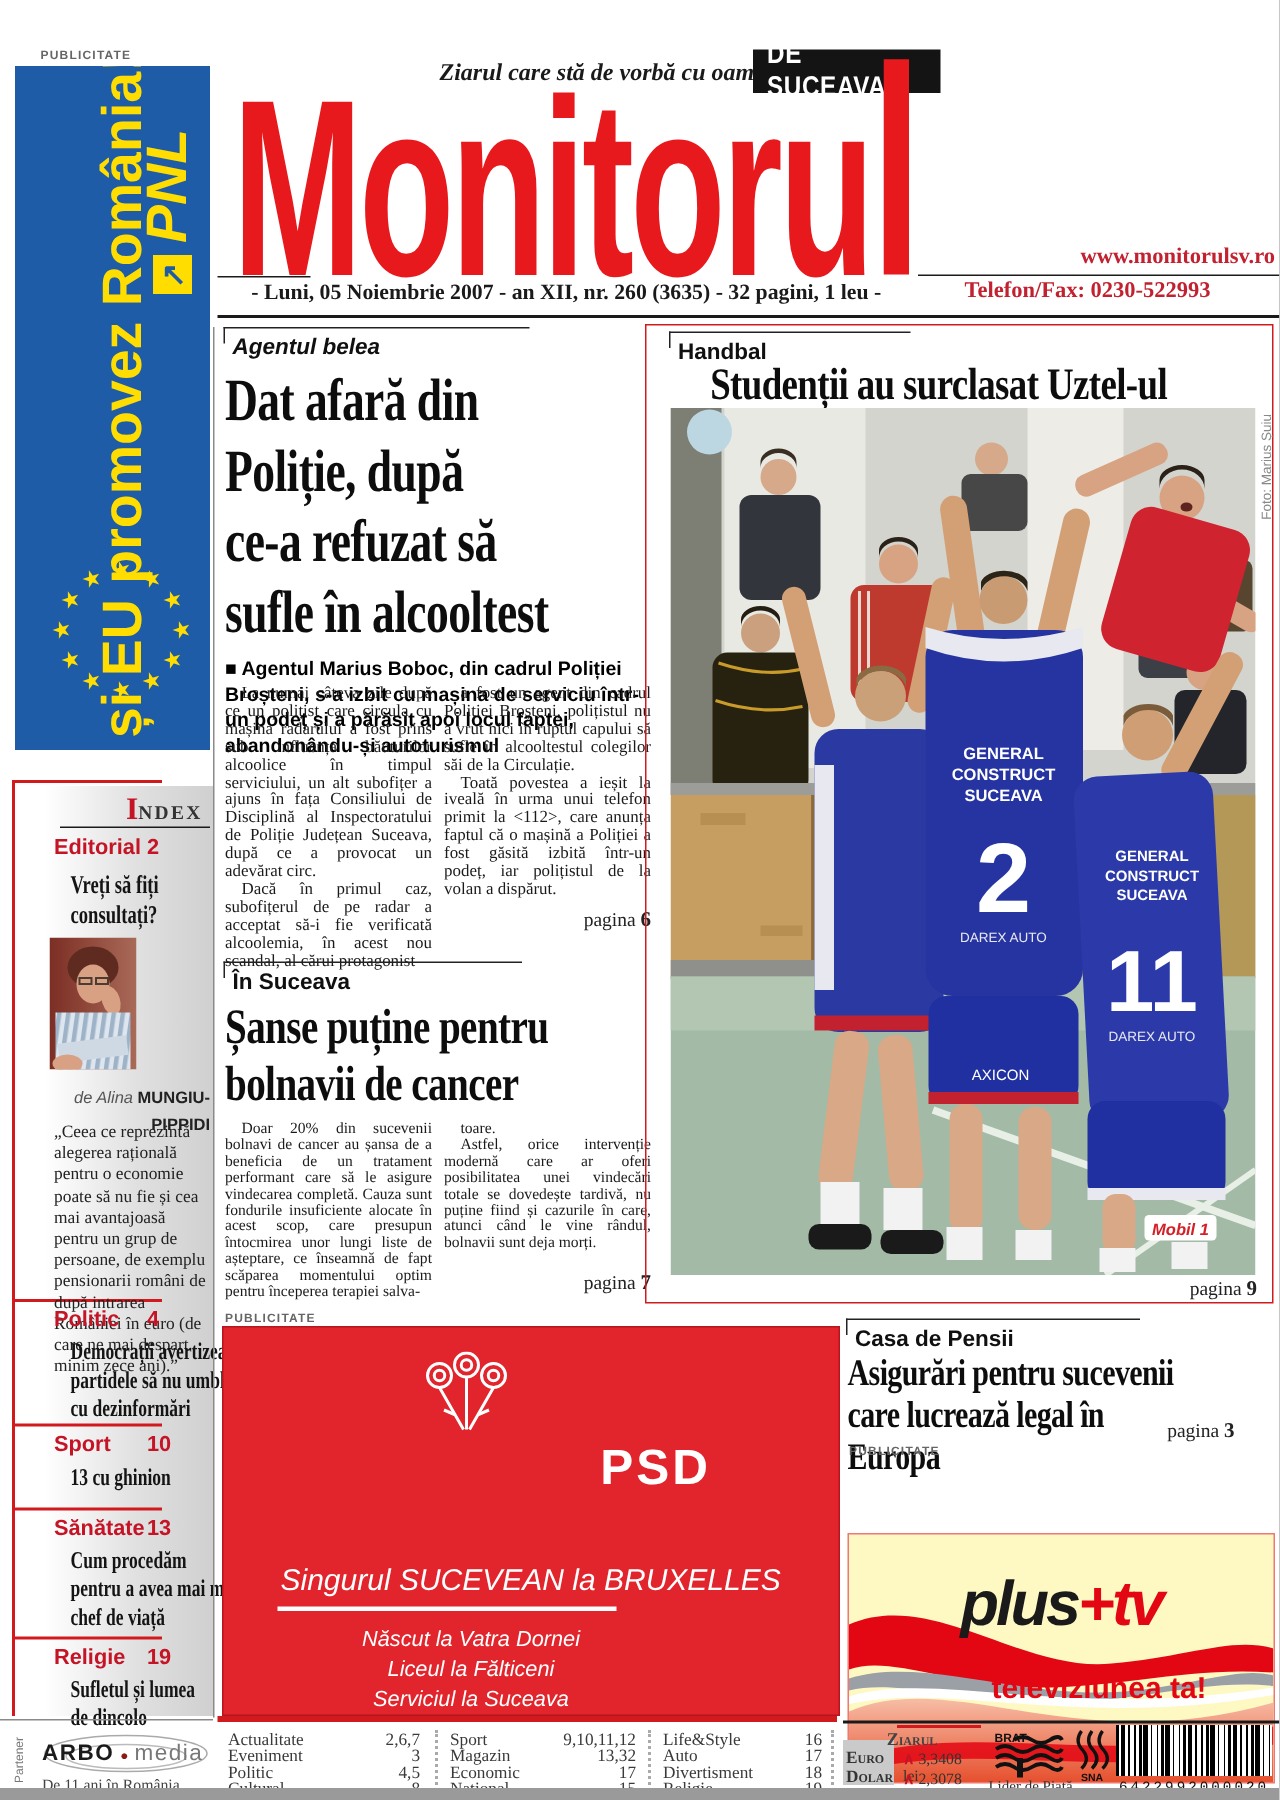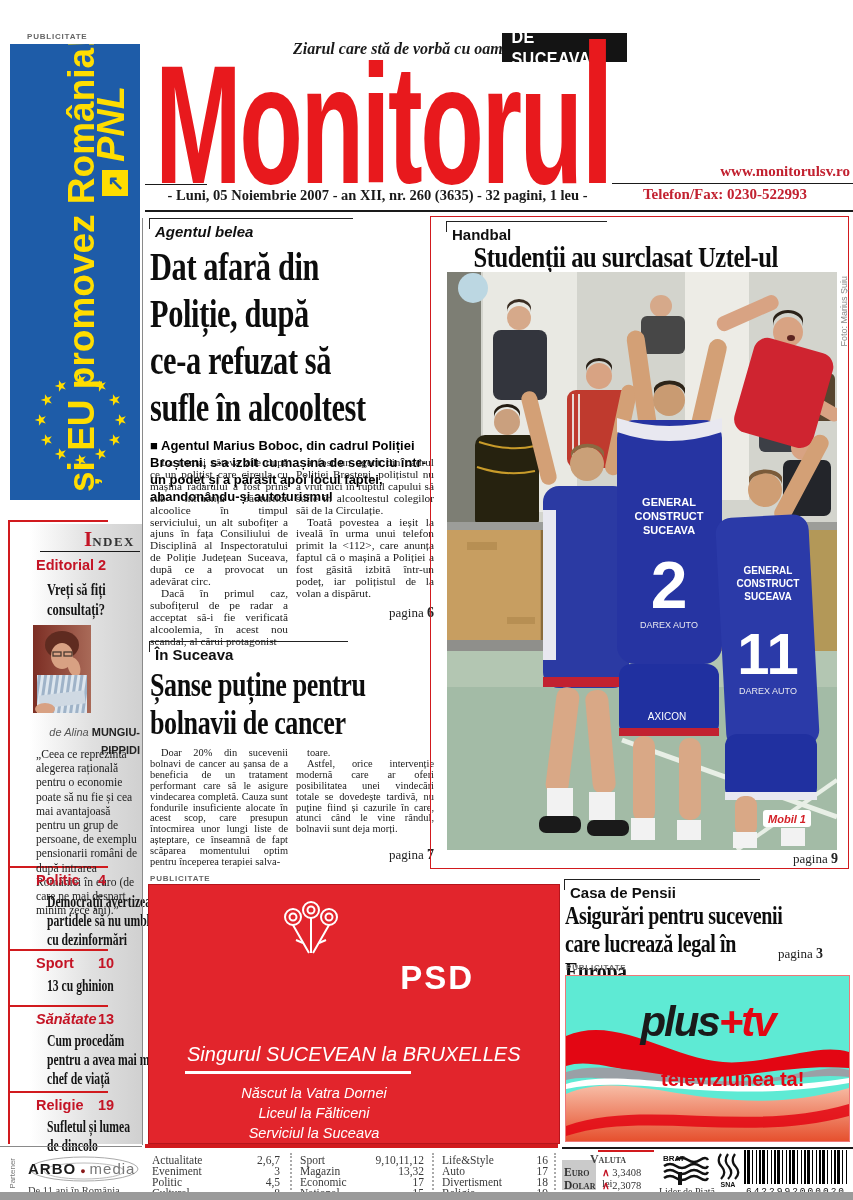--- a/index.html
+++ b/index.html
@@ -115,21 +115,21 @@
   <div class="abs idx-label" style="left:36px;top:872px;">Politic</div>
   <div class="abs idx-label" style="left:98px;top:872px;">4</div>
   <div class="abs idx-head" style="left:47px;top:893px;">Democrații avertizează
 partidele să nu umble
 cu dezinformări</div>
 
   <div class="abs idx-label" style="left:36px;top:955px;">Sport</div>
   <div class="abs idx-label" style="left:98px;top:955px;">10</div>
   <div class="abs idx-head" style="left:47px;top:977px;">13 cu ghinion</div>
 
-  <div class="abs idx-label" style="left:36px;top:1011px;font-style:italic;">Sănătate</div>
+  <div class="abs idx-label" style="left:36px;top:1011px;">Sănătate</div>
   <div class="abs idx-label" style="left:98px;top:1011px;">13</div>
   <div class="abs idx-head" style="left:47px;top:1032px;">Cum procedăm
 pentru a avea mai mult
 chef de viață</div>
 
   <div class="abs idx-label" style="left:36px;top:1097px;">Religie</div>
   <div class="abs idx-label" style="left:98px;top:1097px;">19</div>
   <div class="abs idx-head" style="left:47px;top:1118px;">Sufletul și lumea
 de dincolo</div>
 
@@ -362,21 +362,21 @@
     <div style="position:absolute;left:36px;top:186px;width:226px;height:3px;background:#fff;"></div>
     <div style="position:absolute;left:0;top:198px;width:330px;text-align:center;
          font-size:14.5px;font-style:italic;line-height:20px;">
       <div>Născut la Vatra Dornei</div>
       <div>Liceul la Fălticeni</div>
       <div>Serviciul la Suceava</div>
     </div>
   </div>
 
   <div class="abs pub-label" style="left:566px;top:963px;">PUBLICITATE</div>
-  <div class="abs" style="left:565px;top:975px;width:283px;height:165px;background:#5eead4;
+  <div class="abs" style="left:565px;top:1022px;width:283px;height:165px;background:#fef9c3;
        border:1px solid #e77;overflow:hidden;">
     <svg width="283" height="165" viewBox="0 0 283 165" style="position:absolute;left:0;top:0;">
       <defs>
         <linearGradient id="salmon" x1="0" y1="0" x2="0" y2="1">
           <stop offset="0" stop-color="#f7bda6"></stop>
             <stop offset="1" stop-color="#e6502e"></stop>
         </linearGradient>
       </defs>
       <path d="M0,118 C70,88 150,150 283,112 L283,165 L0,165 Z" fill="url(#salmon)"></path>
       <path d="M0,60 C55,36 115,92 175,86 C225,82 255,68 283,76 L283,92 C225,88 185,102 125,102 C70,102 28,80 0,90 Z" fill="#e30613"></path>
@@ -449,21 +449,21 @@
         <span>Religie</span>
         <span>19</span>
       </div>
   </div>
   <div class="dotsep" style="left:554px;"></div>
 
   <div class="abs" style="left:562px;top:1150px;width:92px;height:44px;">
     <div class="abs" style="left:0;top:10px;width:34px;height:30px;background:#cacaca;"></div>
     <div class="abs redline" style="left:36px;top:0;width:56px;height:1.5px;"></div>
     <div class="abs redline" style="left:0;top:42px;width:58px;height:1.5px;"></div>
-    <div class="abs sc" style="left:0;top:2px;width:92px;text-align:center;font-weight:bold;font-size:12px;color:#444;">Valuta</div>
+    <div class="abs sc" style="left:0;top:2px;width:92px;text-align:center;font-weight:bold;font-size:12px;color:#444;">Ziarul</div>
     <div class="abs sc" style="left:2px;top:16px;font-weight:bold;font-size:11.5px;color:#333;">Euro</div>
     <div class="abs" style="left:40px;top:16px;font-size:10.5px;color:#333;"><span style="color:#c41425;font-weight:bold;">∧</span> <span>3,3408 lei</span></div>
     <div class="abs sc" style="left:2px;top:29px;font-weight:bold;font-size:11.5px;color:#333;">Dolar</div>
     <div class="abs" style="left:40px;top:29px;font-size:10.5px;color:#333;"><span style="color:#c41425;font-weight:bold;">∧</span> <span>2,3078 lei</span></div>
   </div>
 
   <div class="abs" style="left:660px;top:1152px;">
     <svg width="50" height="34" viewBox="0 0 50 34">
       <text x="3" y="9" font-family="Liberation Sans,sans-serif" font-weight="bold" font-size="8" fill="#111">BRAT</text>
       <g stroke="#111" stroke-width="2.6" fill="none">

